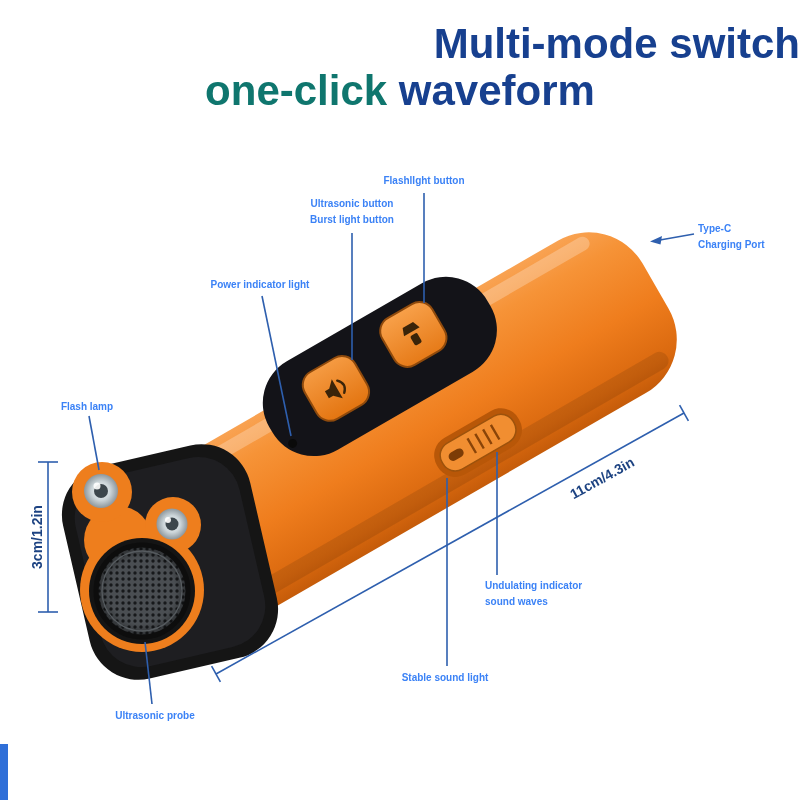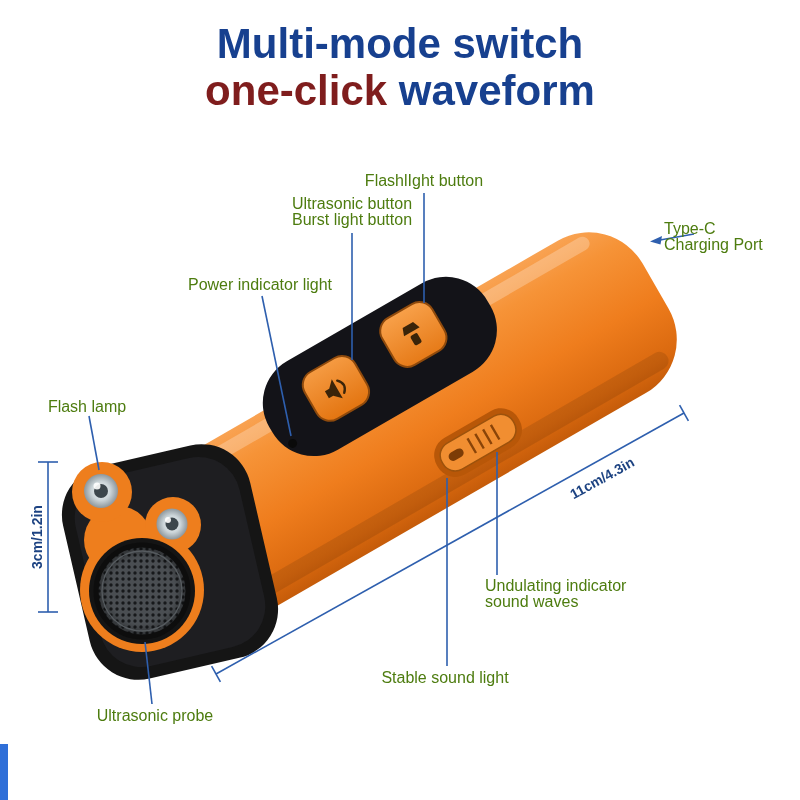--- a/index.html
+++ b/index.html
@@ -1,23 +1,23 @@
 <!DOCTYPE html>
 <html><head>
 <meta charset="utf-8">
 <style>
   html,body{margin:0;padding:0;}
   body{width:800px;height:800px;background:#ffffff;font-family:"Liberation Sans",sans-serif;position:relative;overflow:hidden;}
   #canvas{position:absolute;left:0;top:0;width:800px;height:800px;}
   svg.scene{position:absolute;left:0;top:0;}
   .headline{position:absolute;left:0;width:800px;text-align:center;font-weight:700;color:#17408f;font-size:42px;line-height:1.04;letter-spacing:0;}
-  #headline1{top:22px;}
+  #headline1{top:22px;text-align:right;}
   #headline2{top:69px;}
-  #headline2 .accent{color:#7f1d1d;}
-  .callout-label{position:absolute;font-size:16px;font-weight:400;color:#4d7c0f;white-space:nowrap;line-height:16px;}
+  #headline2 .accent{color:#0f766e;}
+  .callout-label{position:absolute;font-size:10px;font-weight:700;color:#3b82f6;white-space:nowrap;line-height:16px;}
   .centerx{transform:translateX(-50%);}
   .label-center{text-align:center;}
   .dim-label{position:absolute;font-size:14px;font-weight:700;color:#1d4382;white-space:nowrap;}
   #dim-height-label{left:37px;top:537px;transform:translate(-50%,-50%) rotate(-90deg);}
   #dim-length-label{left:602px;top:478px;transform:translate(-50%,-50%) rotate(-29deg);}
   #edge-accent{position:absolute;left:0;top:744px;width:8px;height:56px;background:#2f6fd8;}
 </style>
 </head>
 <body>
 
@@ -143,21 +143,21 @@
 
   <div class="callout-label centerx label-center" style="left:424px;top:173px">FlashlIght button</div>
 
   <div class="callout-label centerx label-center" style="left:352px;top:196px">
     <div>Ultrasonic button</div>
     <div>Burst light button</div>
   </div>
 
   <div class="callout-label centerx" style="left:260px;top:277px">Power indicator light</div>
 
-  <div class="callout-label" style="left:664px;top:221px">
+  <div class="callout-label" style="left:698px;top:221px">
     <div>Type-C</div>
     <div>Charging Port</div>
   </div>
 
   <div class="callout-label centerx" style="left:87px;top:399px">Flash lamp</div>
 
   <div class="callout-label" style="left:485px;top:578px">
     <div>Undulating indicator</div>
     <div>sound waves</div>
   </div>

